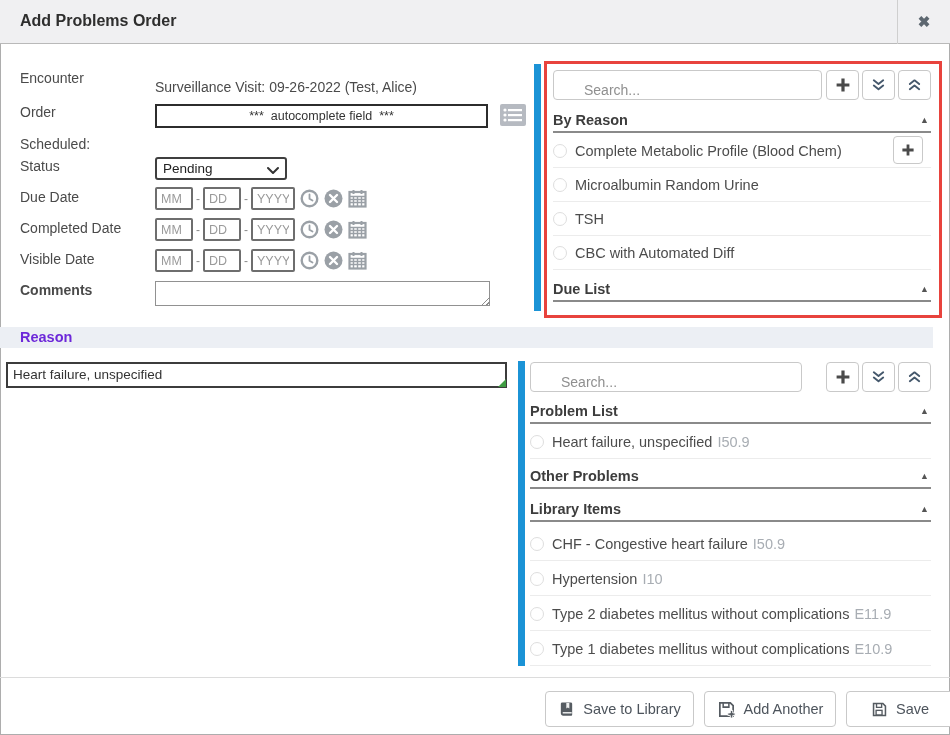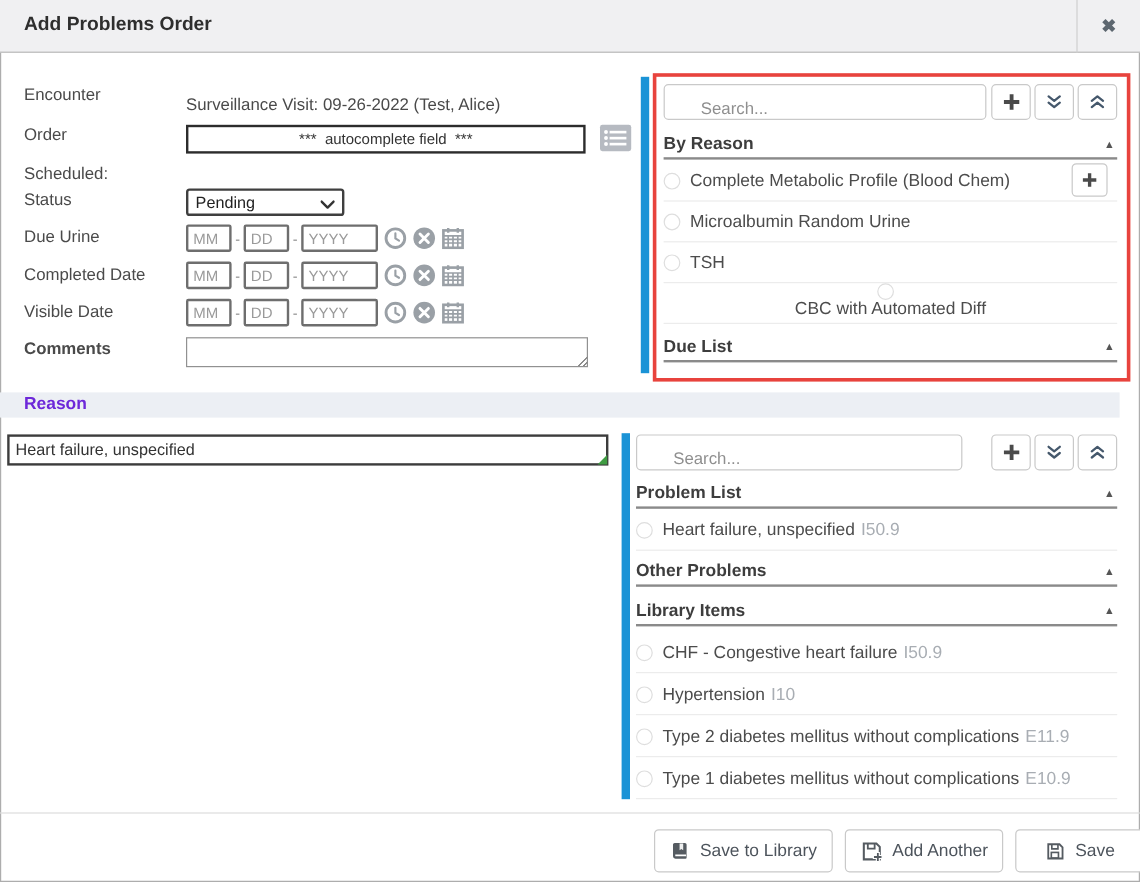--- a/index.html
+++ b/index.html
@@ -26,21 +26,21 @@
                   border:none; cursor:pointer; padding:0; }
   .sel { position:absolute; left:155px; top:157px; width:132px; height:23px; border:2px solid #3f3f3f;
          border-radius:3px; background:#fff; font-size:13.5px; color:#222; display:flex;
          align-items:center; padding:0 6px; cursor:pointer; }
   .sel svg { position:absolute; right:6px; top:7px; }
   .dategroup { position:absolute; left:155px; display:flex; align-items:center; gap:3px; }
   .dt { height:23px; border:2px solid #6e6e6e; border-radius:2px; font-size:12.5px; padding:0 4px;
         font-family:"Liberation Sans",sans-serif; color:#333; }
   .dt::placeholder { color:#9a9a9a; }
   .dt.mm, .dt.dd { width:38px; }
-  .dt.yy { width:64px; }
+  .dt.yy { width:44px; }
   .dash { color:#8a8a8a; font-size:12px; }
   .dicon { width:19px; height:19px; display:inline-block; cursor:pointer; margin-left:2px; }
   .comments { position:absolute; left:155px; top:281px; width:335px; height:25px;
               border:1px solid #919191; resize:none; font-family:"Liberation Sans",sans-serif;
               font-size:13px; padding:2px 4px; overflow:hidden; }
   .grip-gray { position:absolute; left:481px; top:296px; width:9px; height:9px; pointer-events:none;
                background:repeating-linear-gradient(-45deg, transparent 0 2px, #8c8c8c 2px 3px);
                clip-path:polygon(100% 0, 100% 100%, 0 100%); }
 
   
@@ -118,21 +118,21 @@
   <div class="lbl" style="top:136px;">Scheduled:</div>
 
   <div class="lbl" style="top:158px;">Status</div>
   <div class="sel">
     <span>Pending</span>
     <svg width="12" height="9" viewBox="0 0 12 9">
         <path d="M1 2l5 5 5-5" fill="none" stroke="#333" stroke-width="2" stroke-linecap="round" stroke-linejoin="round"></path>
       </svg>
   </div>
 
-  <div class="lbl" style="top:189px;">Due Urine</div>
+  <div class="lbl" style="top:189px;">Due Date</div>
   <div class="dategroup" style="top:187px;">
     <input class="dt mm" placeholder="MM" style="">
     <span class="dash">-</span>
     <input class="dt dd" placeholder="DD" style="">
     <span class="dash">-</span>
     <input class="dt yy" placeholder="YYYY" style="">
     <span class="dicon"><svg width="19" height="19" viewBox="0 0 19 19">
           <circle cx="9.5" cy="9.5" r="7.8" fill="none" stroke="#9aa0a6" stroke-width="2.4"></circle>
           <path d="M9.5 5.5v4.2l3 1.8" fill="none" stroke="#9aa0a6" stroke-width="1.8" stroke-linecap="round"></path>
         </svg></span>
@@ -239,21 +239,21 @@
       </svg>
   </button>
   <div class="item" style="left:553px; top:202px; width:378px;">
     <span class="radio"></span>
     <span>TSH</span>
   </div>
   <div class="item" style="left:553px; top:168px; width:378px;">
     <span class="radio"></span>
     <span>Microalbumin Random Urine</span>
   </div>
-  <div class="item" style="left:553px; top:236px; width:378px;flex-direction:column;">
+  <div class="item" style="left:553px; top:236px; width:378px;">
     <span class="radio"></span>
     <span>CBC with Automated Diff</span>
   </div>
 
   <div class="hdr" style="left:553px; top:277px; width:378px;">
     <span>Due List</span>
     <span class="caret">▲</span>
   </div>
 
   <div class="reason-band">

